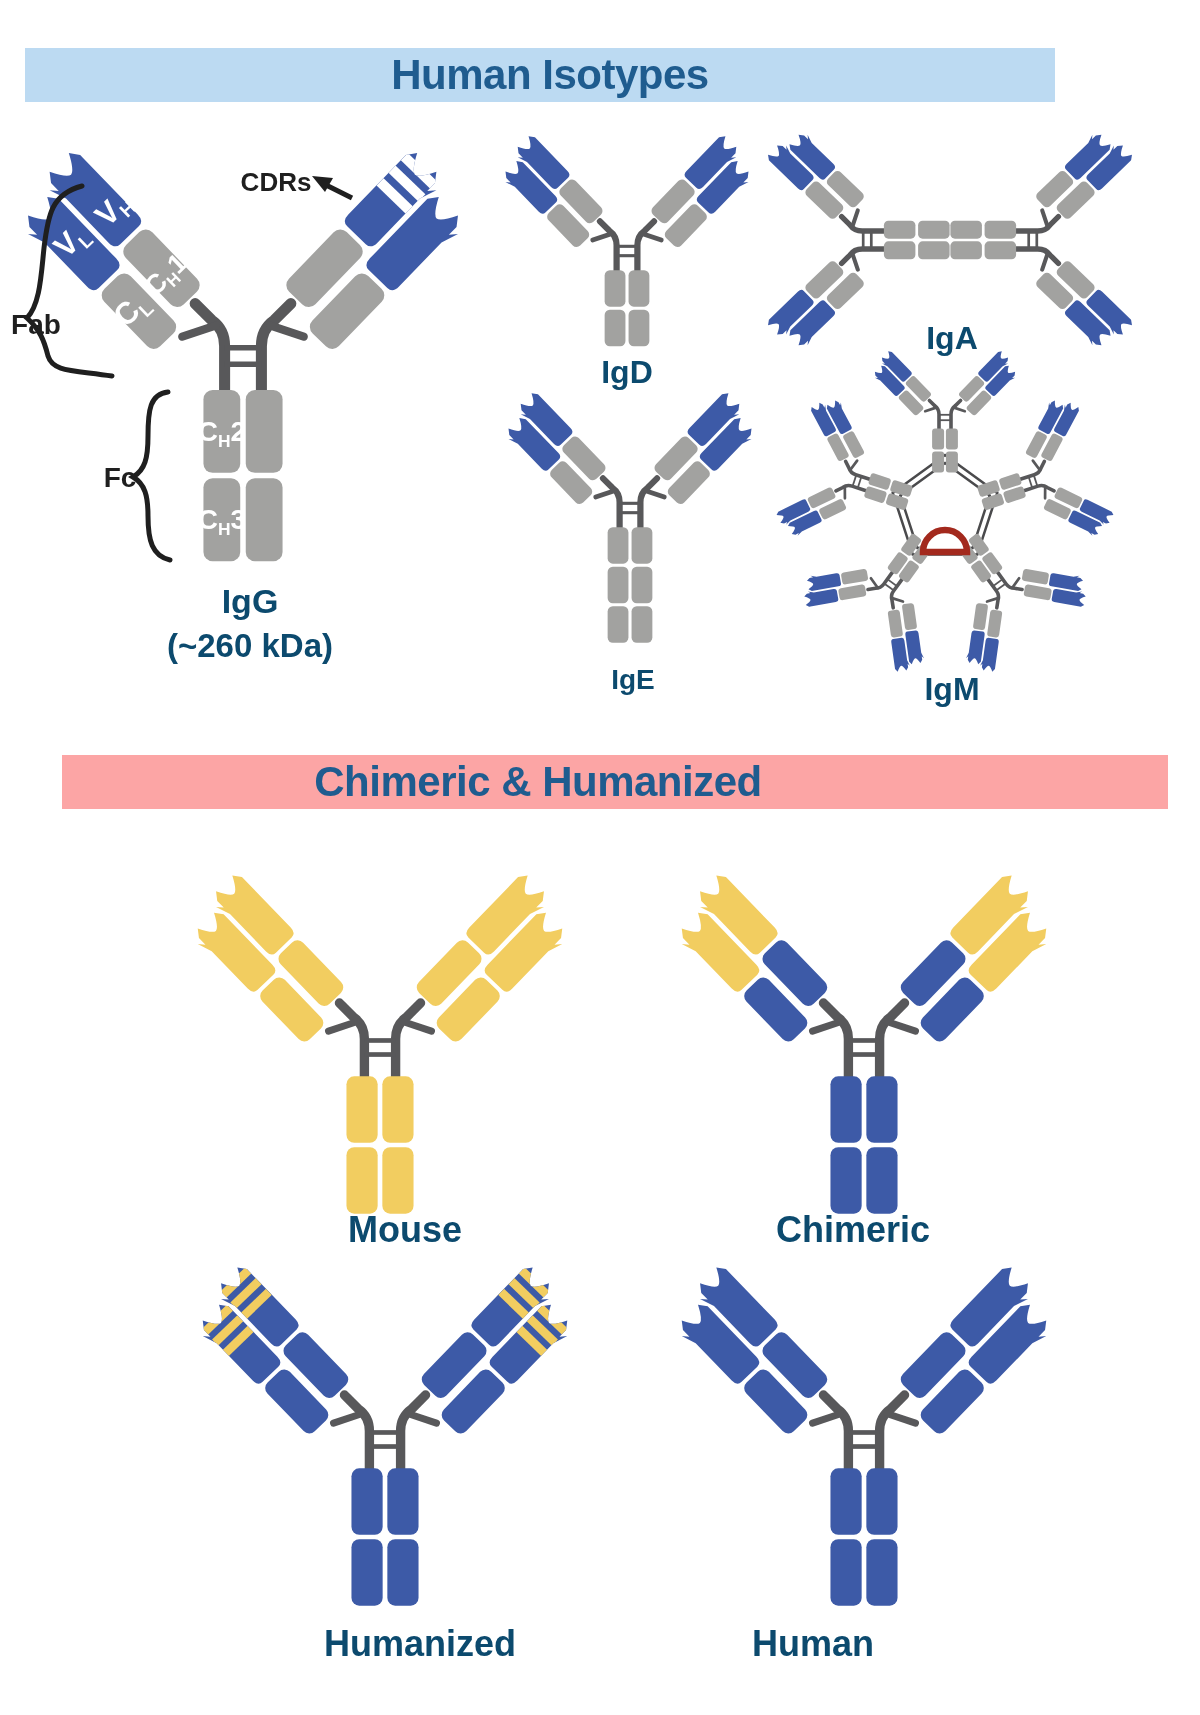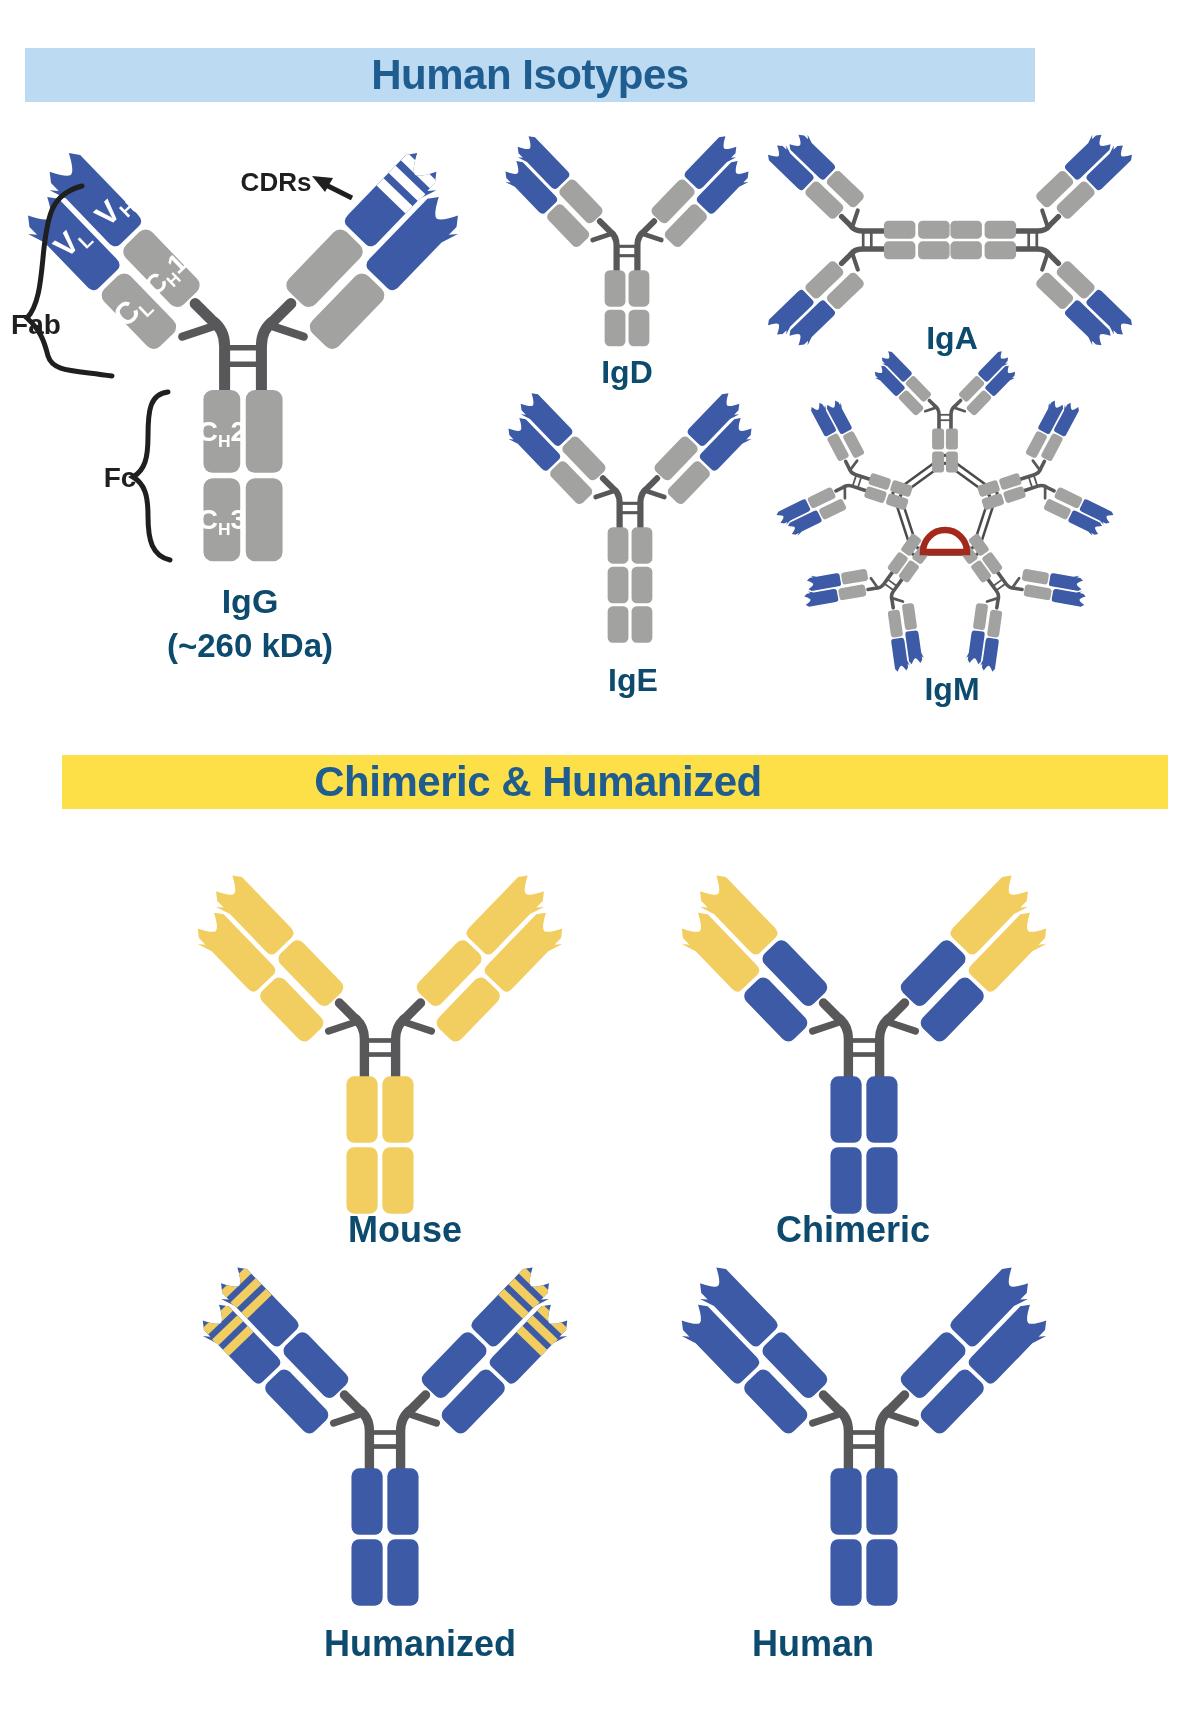--- a/index.html
+++ b/index.html
@@ -601,29 +601,29 @@
           </g>
         </g>
         <rect x="-43" y="62" width="40" height="85" rx="10" fill="#3D5AA7"></rect>
         <rect x="3" y="62" width="40" height="85" rx="10" fill="#3D5AA7"></rect>
         <rect x="-43" y="153" width="40" height="85" rx="10" fill="#3D5AA7"></rect>
         <rect x="3" y="153" width="40" height="85" rx="10" fill="#3D5AA7"></rect>
       </g>
     </svg>
   </div>
 
-<div class="title-bar" id="bar1" style="left: 25px; top: 48px; width: 1010px; height: 54px; background: rgb(188, 218, 242); color: rgb(31, 92, 143);">
+<div class="title-bar" id="bar1" style="left: 25px; top: 48px; width: 1010px; height: 54px; background: rgb(188, 218, 242); color: rgb(31, 92, 143); padding-left: 20px;">
   <span>Human Isotypes</span>
 </div>
-<div class="title-bar" id="bar2" style="left: 62px; top: 755px; width: 1106px; height: 54px; justify-content: flex-start; background: #fde047; color: rgb(31, 92, 143);">
+<div class="title-bar" id="bar2" style="left: 62px; top: 755px; width: 1106px; height: 54px; justify-content: flex-start; background: #fca5a5; color: rgb(31, 92, 143);">
   <span style="position:absolute;left:476px;transform:translateX(-50%);">Chimeric &amp; Humanized</span>
 </div>
 
 <div class="fig-label" style="left:250px;top:601px;font-size:34px;">IgG</div>
 <div class="fig-label" style="left:250px;top:646px;font-size:33px;">(~260 kDa)</div>
 <div class="fig-label" style="left:627px;top:372px;font-size:32px;">IgD</div>
 <div class="fig-label" style="left:952px;top:338px;font-size:32px;">IgA</div>
-<div class="fig-label" style="left:633px;top:680px;font-size:32px;">IgE</div>
+<div class="fig-label" style="left:633px;top:680px;font-size:28px;">IgE</div>
 <div class="fig-label" style="left:952px;top:689px;font-size:32px;">IgM</div>
 <div class="fig-label" style="left:389px;top:1230px;font-size:36px;margin-left:16px;">Mouse</div>
 <div class="fig-label" style="left:853px;top:1230px;font-size:36px;">Chimeric</div>
 <div class="fig-label" style="left:380px;top:1644px;font-size:36px;margin-left:40px;">Humanized</div>
 <div class="fig-label" style="left:813px;top:1644px;font-size:36px;">Human</div>
 
 </body></html>

